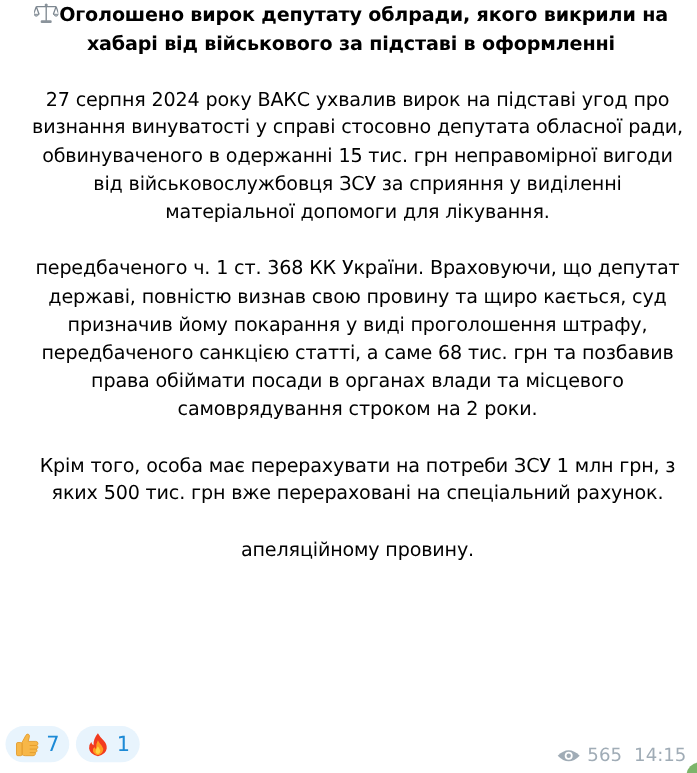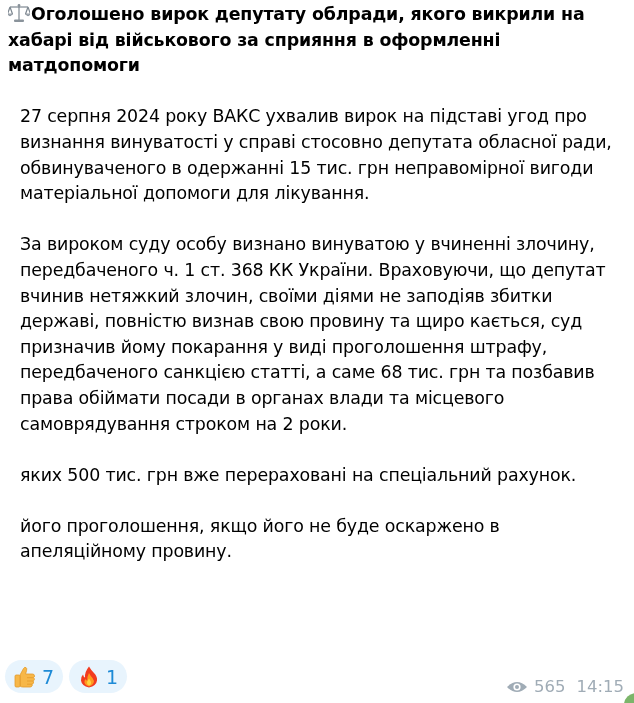--- a/index.html
+++ b/index.html
@@ -42,21 +42,21 @@
       width: 22px;
       height: 20px;
       vertical-align: -3px;
       margin-right: 1px;
     }
     .para {
       display: block;
       margin-top: 25.6px;
       margin-left: 12px;
     }
-    .line { display: block; white-space: nowrap; }
+    .line { display: block; white-space: nowrap; text-align: center; }
 
     .reactions {
       position: absolute;
       left: 5px;
       top: 660px;
       display: flex;
       gap: 6px;
     }
     .reaction {
       display: flex;
@@ -117,48 +117,46 @@
               <line x1="11" y1="2" x2="11" y2="17"></line>
               <line x1="2" y1="4" x2="20" y2="4"></line>
               <path d="M2 4 L-0.5 11 M2 4 L4.5 11"></path>
               <path d="M20 4 L17.5 11 M20 4 L22.5 11"></path>
             </g>
             <path d="M-0.5 11 Q2 14.5 4.5 11 Z" fill="#b8c0c7" stroke="#7d8790" stroke-width="0.8"></path>
             <path d="M17.5 11 Q20 14.5 22.5 11 Z" fill="#b8c0c7" stroke="#7d8790" stroke-width="0.8"></path>
             <rect x="6" y="16.5" width="10" height="2.5" rx="1" fill="#8a939b"></rect>
             <circle cx="11" cy="2.5" r="1.4" fill="#8a939b"></circle>
           </svg><span>Оголошено вирок депутату облради, якого викрили на</span></span>
-      <span class="line">хабарі від військового за сприяння в оформленні</span>
-      <span class="line">матдопомоги</span>
+      <span class="line">хабарі від військового за підставі в оформленні</span>
     </span>
 
     <span class="para">
       <span class="line">27 серпня 2024 року ВАКС ухвалив вирок на підставі угод про</span>
       <span class="line">визнання винуватості у справі стосовно депутата обласної ради,</span>
       <span class="line">обвинуваченого в одержанні 15 тис. грн неправомірної вигоди</span>
+      <span class="line">від військовослужбовця ЗСУ за сприяння у виділенні</span>
       <span class="line">матеріальної допомоги для лікування.</span>
     </span>
 
     <span class="para">
-      <span class="line">За вироком суду особу визнано винуватою у вчиненні злочину,</span>
       <span class="line">передбаченого ч. 1 ст. 368 КК України. Враховуючи, що депутат</span>
-      <span class="line">вчинив нетяжкий злочин, своїми діями не заподіяв збитки</span>
       <span class="line">державі, повністю визнав свою провину та щиро кається, суд</span>
       <span class="line">призначив йому покарання у виді проголошення штрафу,</span>
       <span class="line">передбаченого санкцією статті, а саме 68 тис. грн та позбавив</span>
       <span class="line">права обіймати посади в органах влади та місцевого</span>
       <span class="line">самоврядування строком на 2 роки.</span>
     </span>
 
     <span class="para">
+      <span class="line">Крім того, особа має перерахувати на потреби ЗСУ 1 млн грн, з</span>
       <span class="line">яких 500 тис. грн вже перераховані на спеціальний рахунок.</span>
     </span>
 
     <span class="para">
-      <span class="line">його проголошення, якщо його не буде оскаржено в</span>
       <span class="line">апеляційному провину.</span>
     </span>
   </div>
 
   <div class="reactions">
     <div class="reaction">
       <svg class="emoji" viewBox="0 0 24 24">
         <path d="M7 10 L10.5 3.5 Q11.5 1.8 13 2.6 Q14.2 3.4 13.6 5.4 L12.6 9 L19.5 9 Q21.5 9 21.5 11 Q21.5 12.2 20.5 12.7 Q21.8 13.3 21.3 14.8 Q20.9 15.8 20 16 Q21 16.8 20.4 18.2 Q19.9 19 19 19.2 Q19.6 20.2 19 21 Q18.4 22 17 22 L10 22 Q8 22 7 21 Z" fill="#f7b748" stroke="#e39b2b" stroke-width="0.8"></path>
         <rect x="2" y="10" width="5" height="12" rx="1.2" fill="#f7b748" stroke="#e39b2b" stroke-width="0.8"></rect>
         <path d="M14 12.7 L20.5 12.7 M14 16 L20 16 M14 19.2 L19 19.2" stroke="#e39b2b" stroke-width="0.8"></path>

